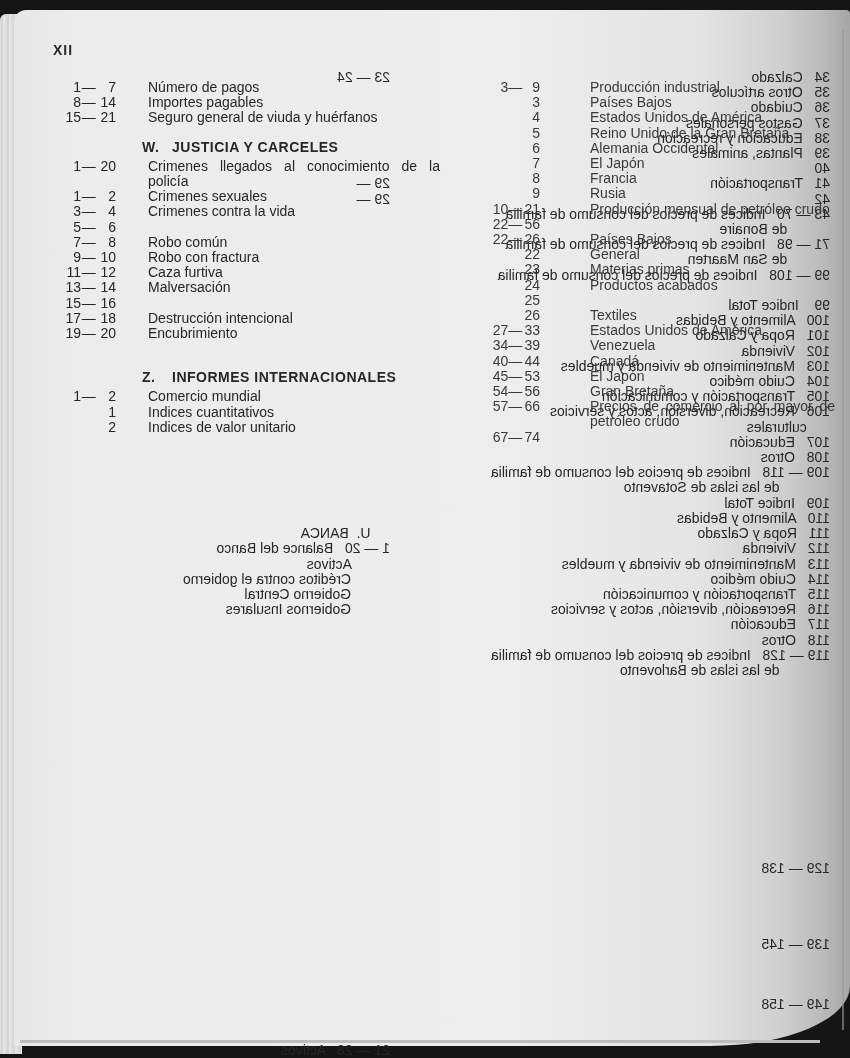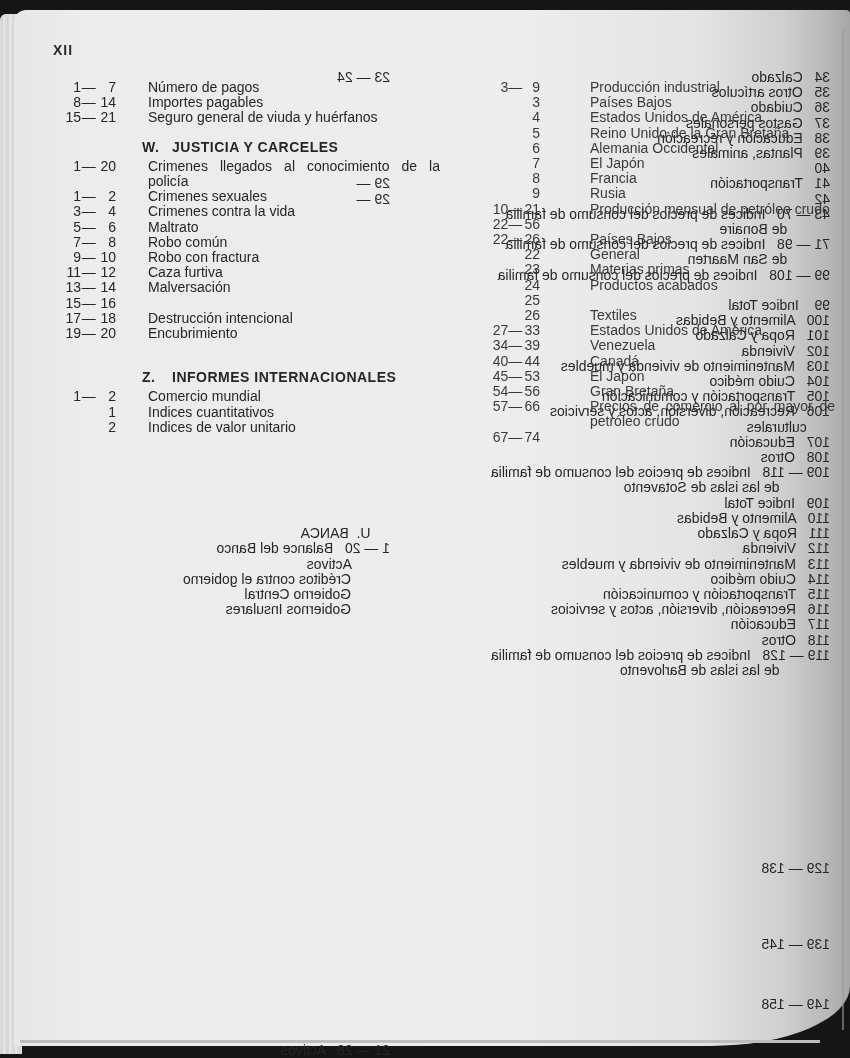--- a/index.html
+++ b/index.html
@@ -268,21 +268,20 @@
             <span class="b">4</span>
           </span>
           <span class="label">Crimenes contra la vida</span>
         </div>
         <div class="row">
           <span class="range">
             <span class="a">5</span>
             <span class="dash">—</span>
             <span class="b">6</span>
           </span>
-          <span class="label">Maltrato</span>
         </div>
         <div class="row">
           <span class="range">
             <span class="a">7</span>
             <span class="dash">—</span>
             <span class="b">8</span>
           </span>
           <span class="label">Robo común</span>
         </div>
         <div class="row">

